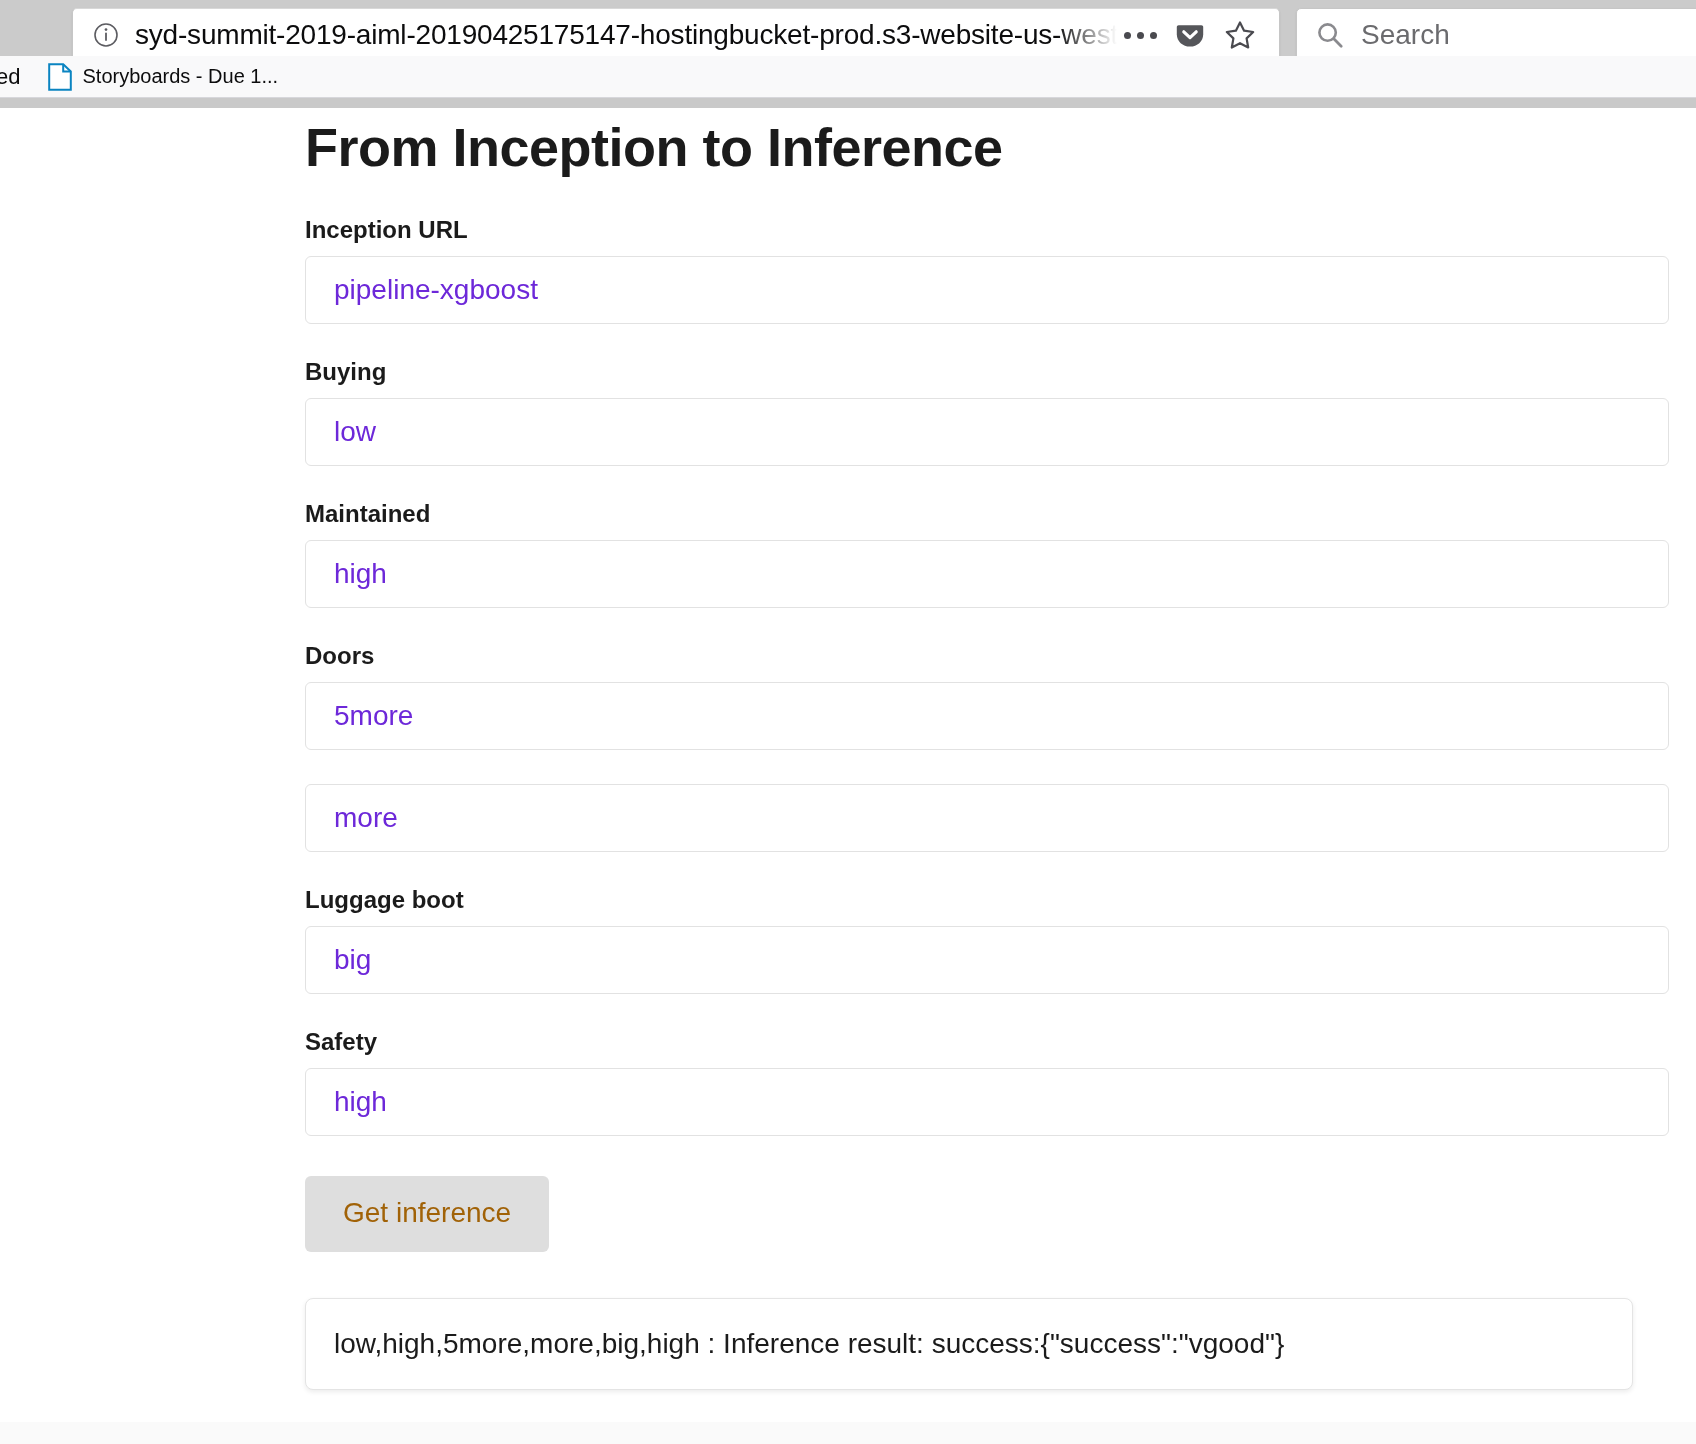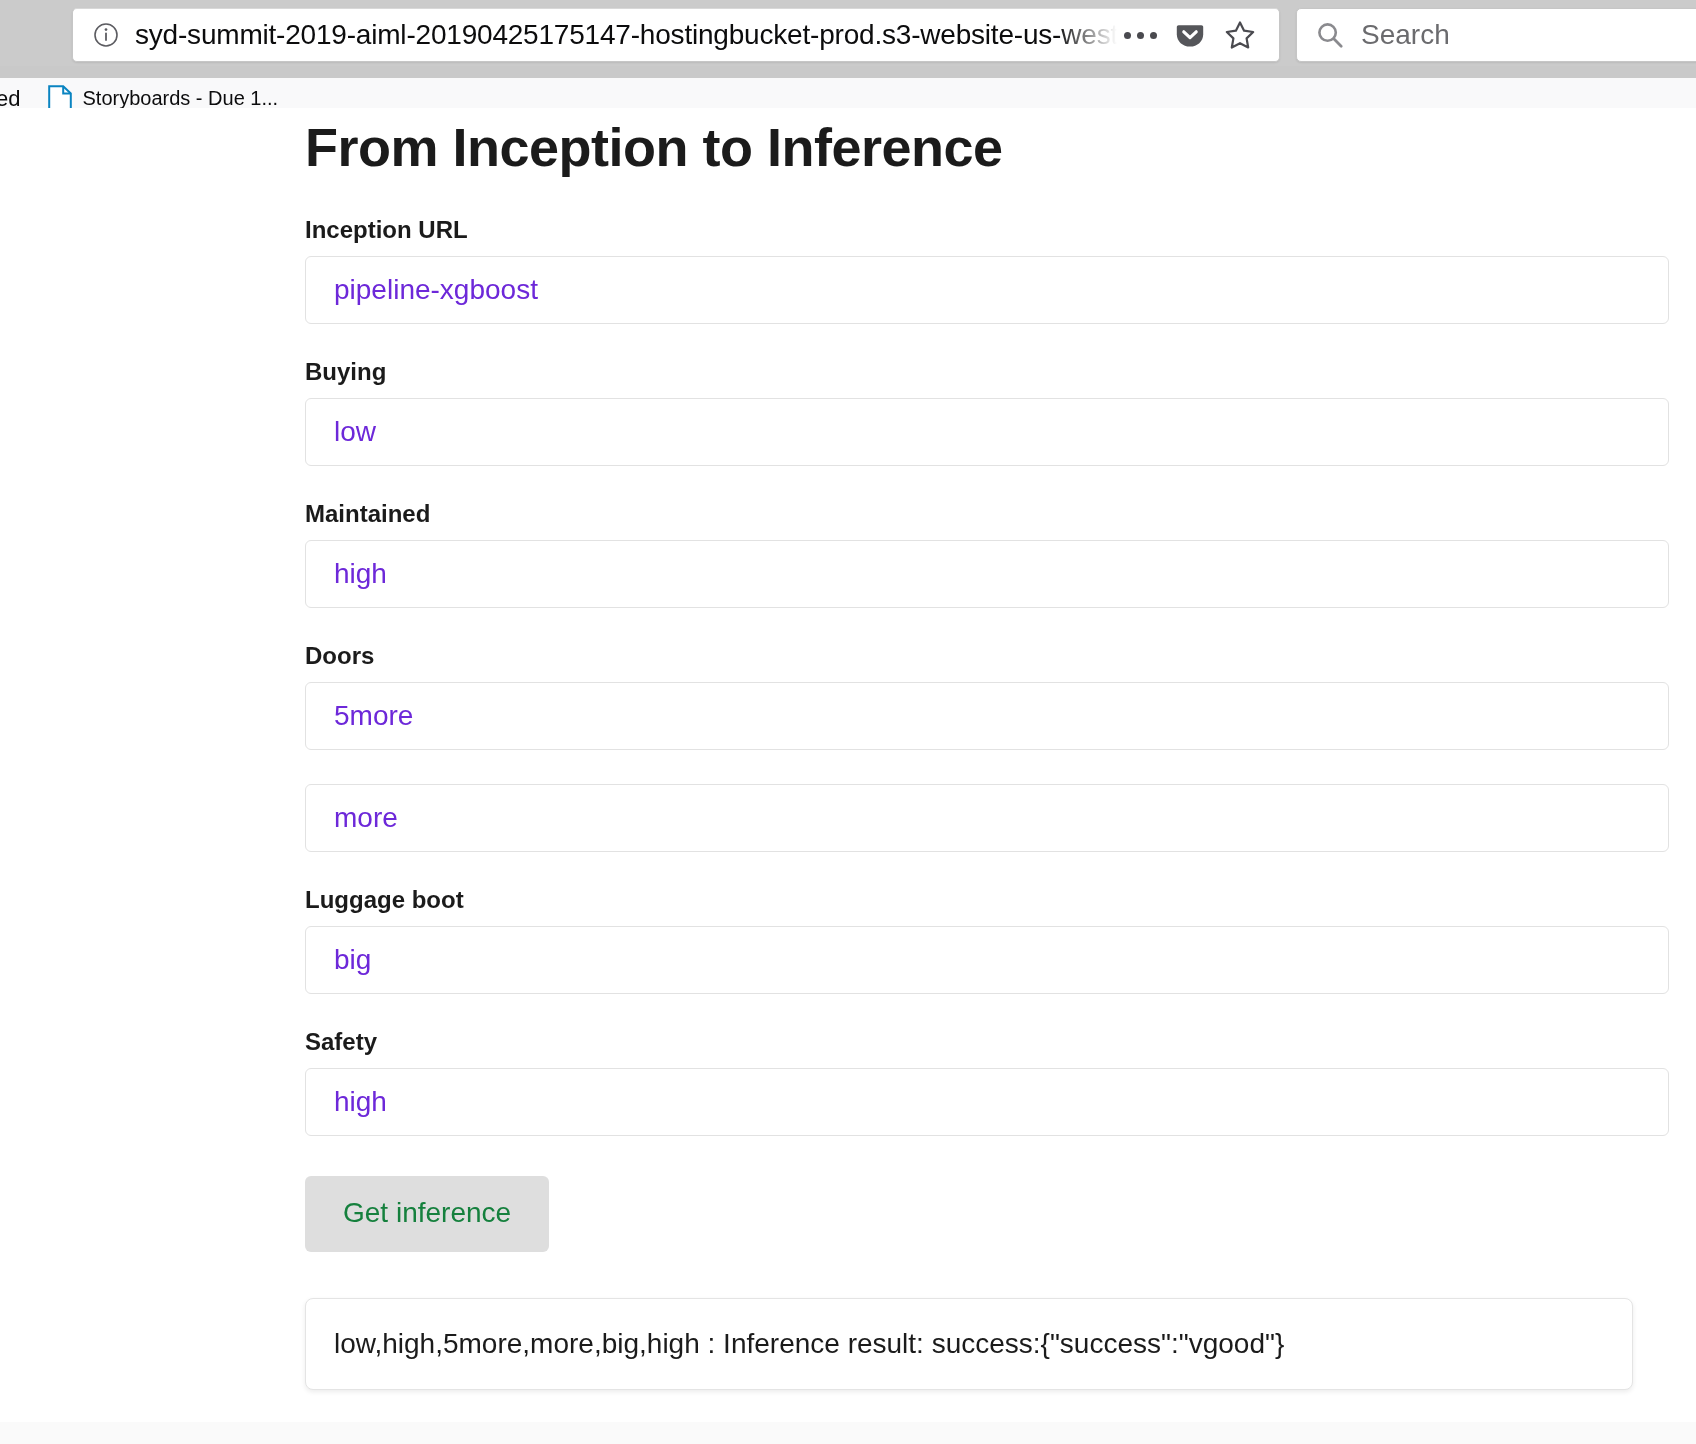--- a/index.html
+++ b/index.html
@@ -115,21 +115,21 @@
   }
   .search-placeholder {
     margin-left: 16px;
     font-size: 28px;
     color: #6b6b6e;
   }
 
   
   .bookmarks-bar {
     position: absolute;
-    left: 0; top: 78px;
+    left: 0; top: 56px;
     width: 1696px;
     height: 42px;
     background: #f9f9fa;
     border-bottom: 1px solid #d7d7db;
     box-sizing: border-box;
     display: flex;
     align-items: center;
   }
   .bm-cut {
     font-size: 22px;
@@ -197,21 +197,21 @@
     display: flex;
     align-items: center;
   }
 
   .btn-row { margin-top: 40px; }
   .btn-inference {
     display: inline-block;
     background: #dedede;
     border: none;
     border-radius: 6px;
-    color: #15803d;
+    color: #a16207;
     font-family: "Liberation Sans", sans-serif;
     font-size: 28px;
     padding: 22px 38px 24px 38px;
     line-height: 30px;
     cursor: pointer;
   }
 
   .result-box {
     margin-top: 46px;
     width: 1328px;

